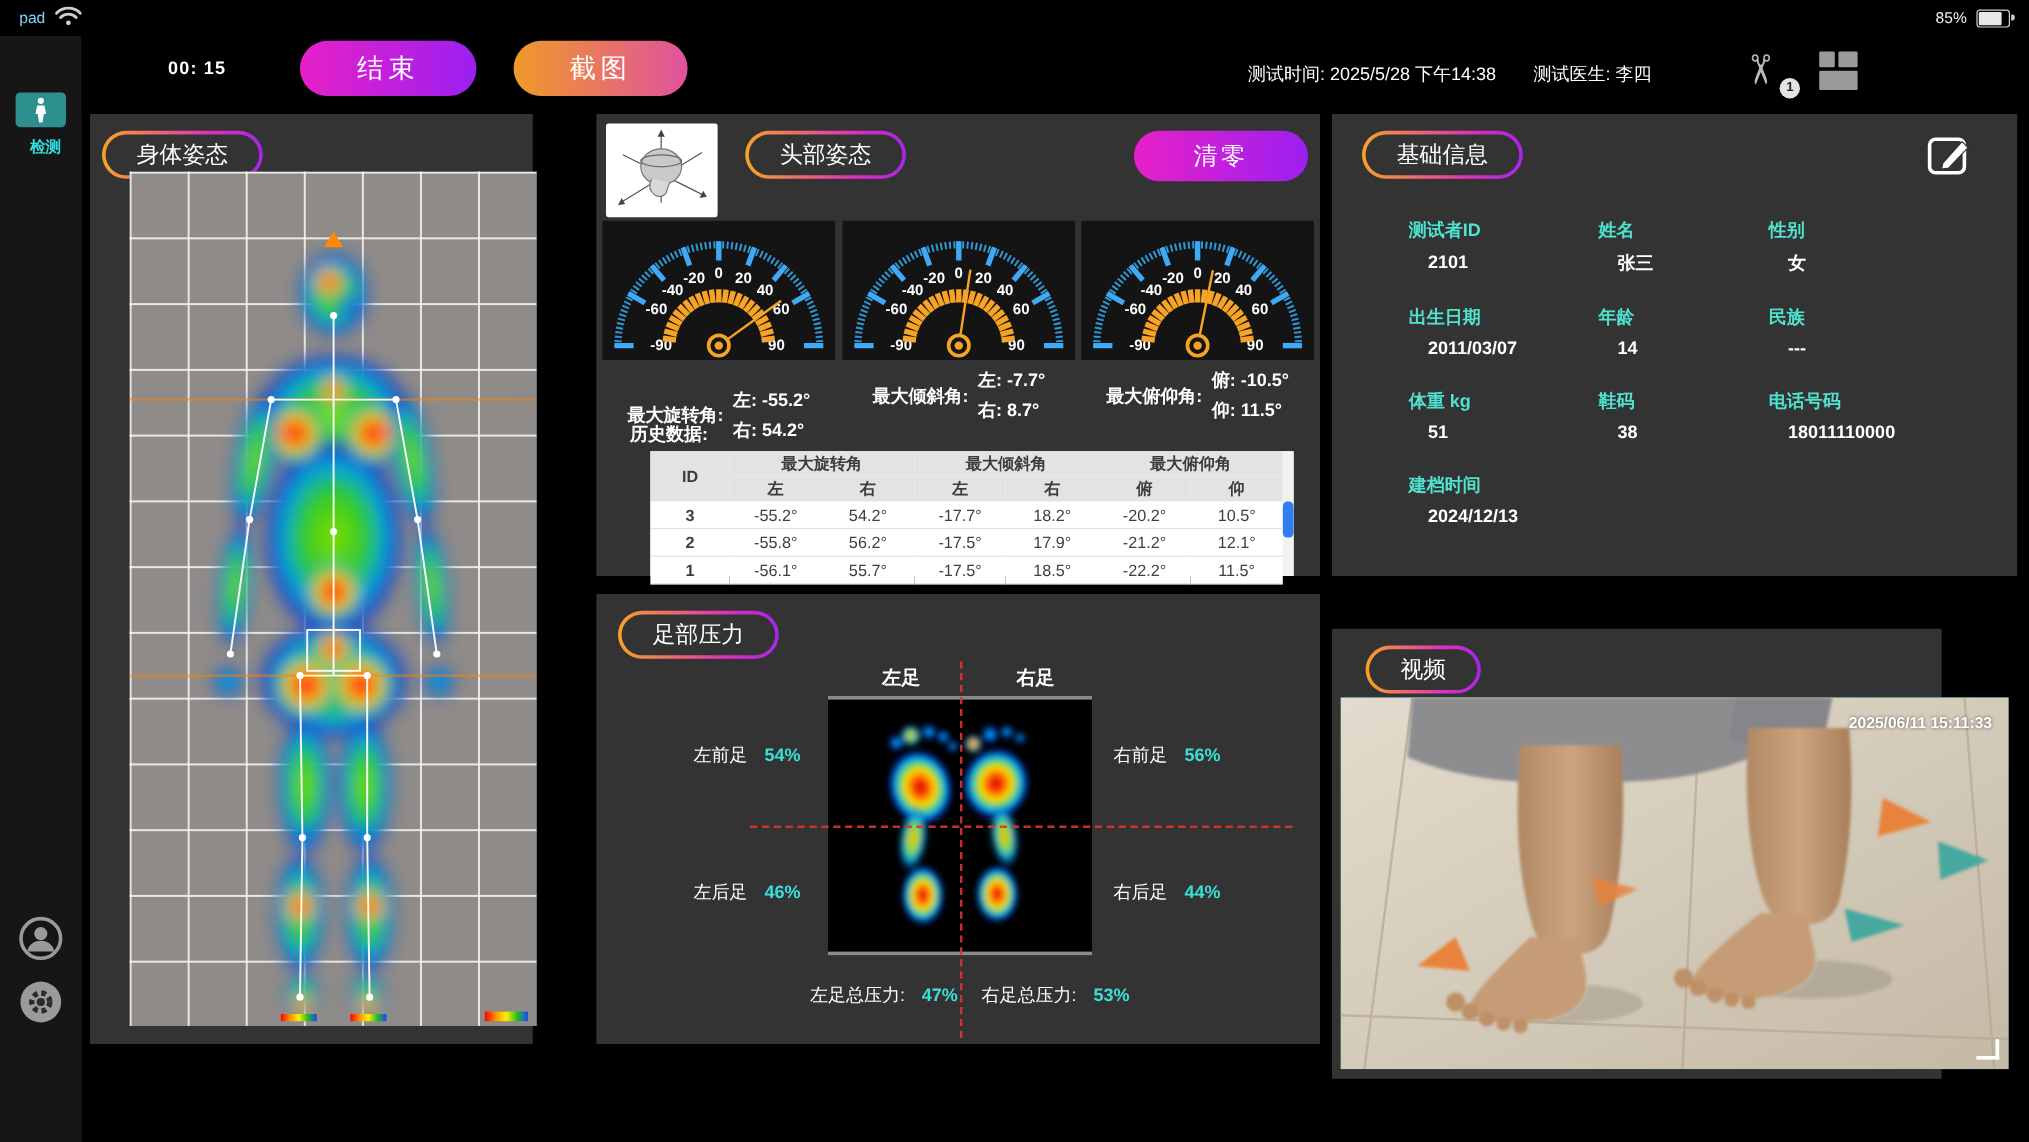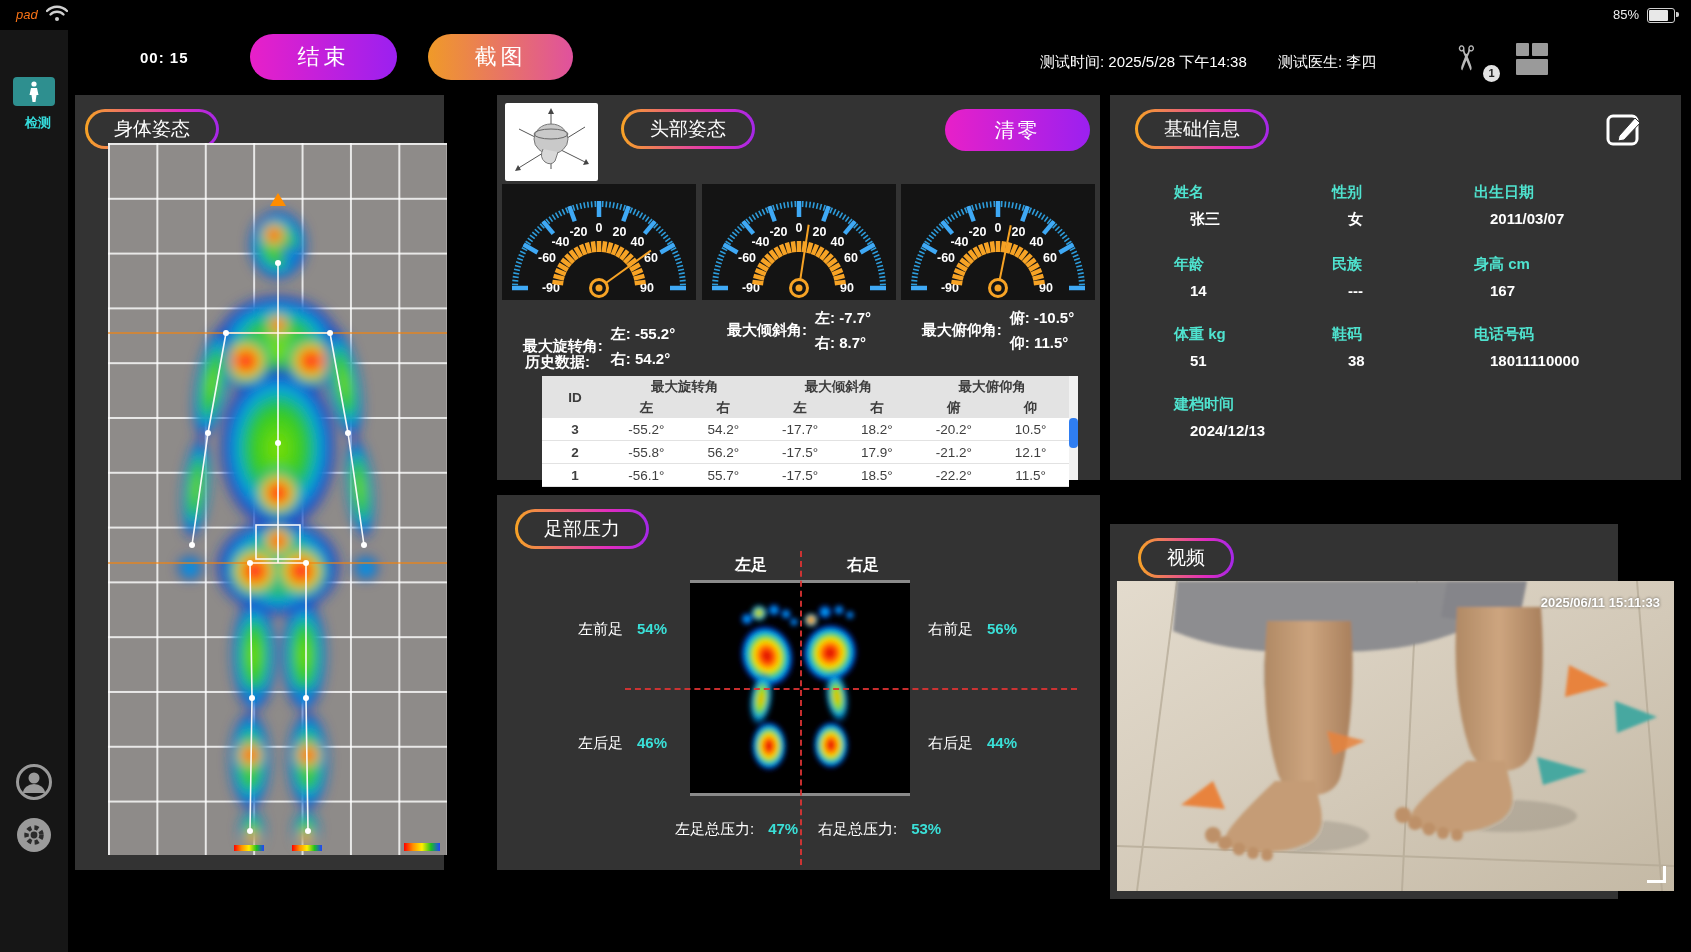--- a/index.html
+++ b/index.html
@@ -1,20 +1,20 @@
 <!DOCTYPE html>
 <html><head>
 <meta charset="utf-8">
 <style>
   html,body{margin:0;padding:0;background:#000;}
   #app{position:relative;width:1691px;height:952px;background:#000;overflow:hidden;
        font-family:"Liberation Sans","DejaVu Sans",sans-serif;color:#fff;}
   
   .statusbar{position:absolute;left:0;top:0;width:100%;height:30px;background:#000;}
-  .sb-device{position:absolute;left:16px;top:7px;font-size:13px;color:#f97316;font-style:italic;}
+  .sb-device{position:absolute;left:16px;top:7px;font-size:13px;color:#7dd3fc;}
   .sb-wifi{position:absolute;left:46px;top:5px;}
   .sb-center{position:absolute;left:0;top:7px;width:100%;text-align:center;font-size:13px;color:#ddd;}
   .sb-batt-pct{position:absolute;right:52px;top:7px;font-size:13px;color:#eee;}
   .sb-batt{position:absolute;right:16px;top:8px;width:26px;height:13px;border:1.5px solid #cfcfcf;border-radius:3px;}
   .sb-batt:after{content:"";position:absolute;right:-5px;top:3px;width:3px;height:5px;background:#cfcfcf;border-radius:0 2px 2px 0;}
   .sb-batt .fill{position:absolute;left:1px;top:1px;bottom:1px;width:19px;background:#e8e8e8;border-radius:1px;}
   
   .sidebar{position:absolute;left:0;top:30px;width:68px;height:922px;background:#161616;}
   .detect-btn{position:absolute;left:13px;top:47px;width:42px;height:29px;background:#2e8f8f;border-radius:4px;
       display:flex;align-items:center;justify-content:center;cursor:pointer;}
@@ -720,42 +720,42 @@
       <div class="pill-inner">基础信息</div>
     </div>
     <div class="edit-btn">
       <svg width="40" height="38" viewBox="0 0 40 38">
         <rect x="3" y="6" width="29" height="28" rx="5" fill="none" stroke="#fff" stroke-width="3"></rect>
         <path d="M14 26 L30 8 L35 13 L19 30 L13 31 Z" fill="#fff" stroke="#333" stroke-width="1"></path>
       </svg>
     </div>
     <div class="info-grid">
       <div class="info-cell">
+        <div class="lbl">测试者ID</div>
+        <div class="val">2101</div>
+      </div>
+      <div class="info-cell">
         <div class="lbl">姓名</div>
         <div class="val">张三</div>
       </div>
       <div class="info-cell">
         <div class="lbl">性别</div>
         <div class="val">女</div>
       </div>
       <div class="info-cell">
         <div class="lbl">出生日期</div>
         <div class="val">2011/03/07</div>
       </div>
       <div class="info-cell">
         <div class="lbl">年龄</div>
         <div class="val">14</div>
       </div>
       <div class="info-cell">
         <div class="lbl">民族</div>
         <div class="val">---</div>
-      </div>
-      <div class="info-cell">
-        <div class="lbl">身高 cm</div>
-        <div class="val">167</div>
       </div>
       <div class="info-cell">
         <div class="lbl">体重 kg</div>
         <div class="val">51</div>
       </div>
       <div class="info-cell">
         <div class="lbl">鞋码</div>
         <div class="val">38</div>
       </div>
       <div class="info-cell">

